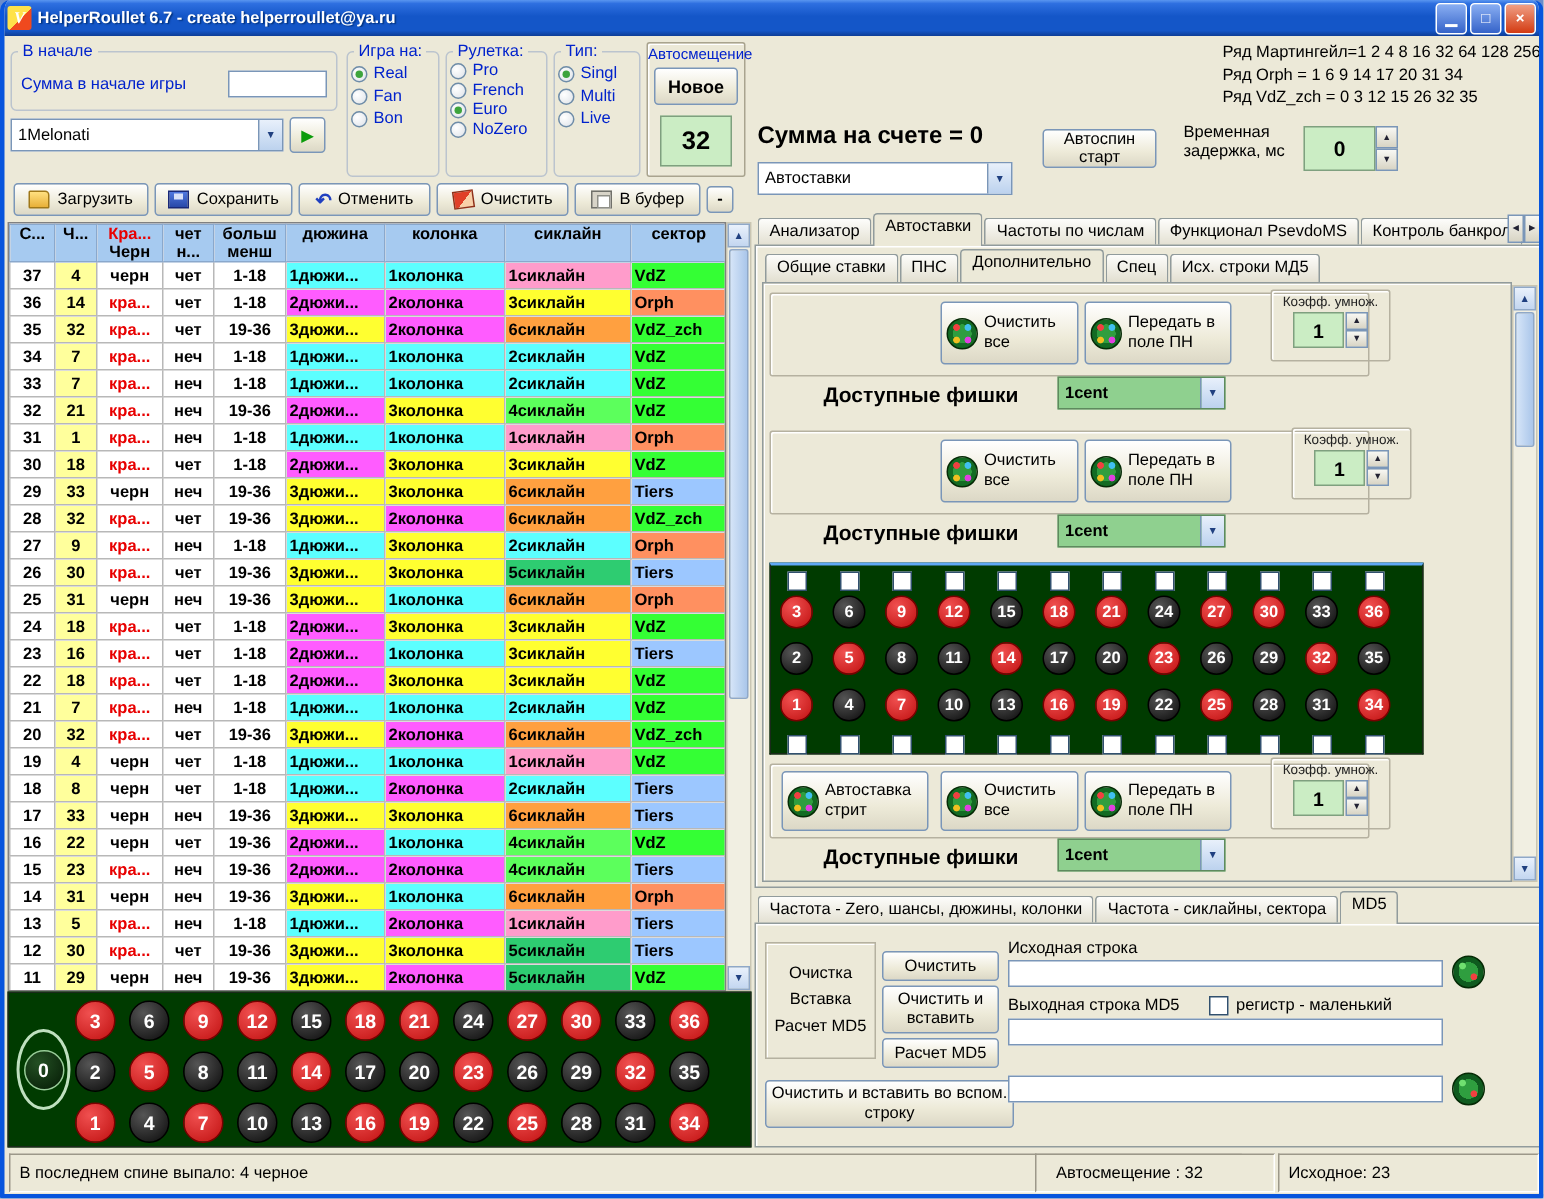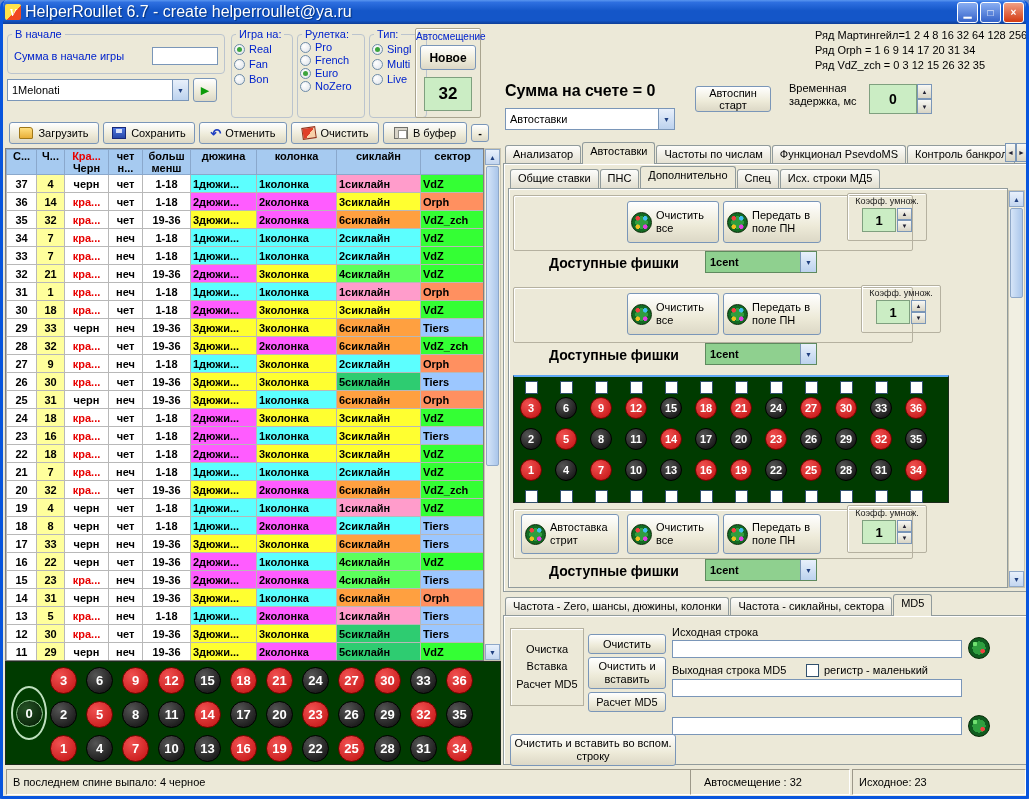--- a/index.html
+++ b/index.html
@@ -2,21 +2,21 @@
 <html><head>
 <meta charset="utf-8">
 <style>
 *{margin:0;padding:0;box-sizing:border-box}
 html,body{width:1029px;height:799px;overflow:hidden}
 body{font-family:"Liberation Sans",sans-serif;background:#6A8CCB}
 .window{position:relative;width:1029px;height:799px;background:#ECE9D8;border:3px solid #0855DD;border-top:none;border-radius:7px 7px 2px 2px;overflow:hidden}
 
 .titlebar{position:absolute;left:-3px;top:0;width:1029px;height:24px;background:linear-gradient(180deg,#5A96F0 0%,#2E6FE0 10%,#1456C8 45%,#1456C8 85%,#0E3D96 100%);border-radius:6px 6px 0 0;display:flex;align-items:center;padding:0 5px;color:#fff}
 .app-icon{width:16px;height:16px;margin-right:4px;border-radius:2px;background:linear-gradient(135deg,#FFE24A 0 55%,#F0491E 55%);color:#fff;font:italic bold 11px/16px "Liberation Serif",serif;text-align:center}
-.title-text{font-size:16px;font-weight:normal;text-shadow:1px 1px 1px #00307A;flex:1;white-space:nowrap;overflow:hidden}
+.title-text{font-size:11px;font-weight:bold;text-shadow:1px 1px 1px #00307A;flex:1;white-space:nowrap;overflow:hidden}
 .win-btns{display:flex;gap:2px}
 .wb{width:21px;height:21px;border-radius:3px;border:1px solid #fff;color:#fff;font-size:10px;font-weight:bold;display:flex;align-items:center;justify-content:center;background:linear-gradient(180deg,#89AEF2,#3563C9);cursor:default}
 .wb.close{background:linear-gradient(180deg,#F0A086,#D33B12)}
 
 .btn{border:1px solid #7A96B8;border-radius:3px;background:linear-gradient(180deg,#FFFFFF,#EDEAD8 60%,#DCD8C6);font:11px "Liberation Sans",sans-serif;color:#000;display:flex;align-items:center;justify-content:center;cursor:default}
 .field{background:#fff;border:1px solid #7A96B8;font:11px "Liberation Sans",sans-serif;padding:0 3px;display:flex;align-items:center}
 .combo{background:#fff;border:1px solid #7A96B8;display:flex;align-items:center;font:11px "Liberation Sans",sans-serif}
 .combo .txt{flex:1;padding:0 4px;overflow:hidden;white-space:nowrap}
 .combo .arrow{width:16px;align-self:stretch;background:linear-gradient(180deg,#E8F0FB,#BCD2EE);border-left:1px solid #7A96B8;display:flex;align-items:center;justify-content:center;font-size:7px;color:#204080}
 .combo.green{background:#8FD08F;border-color:#5E8A5E;font-weight:bold}
@@ -186,21 +186,21 @@
           <span class="radio"></span>
           <span class="blue-lbl">Multi</span>
         </div>
         <div class="radio-item">
           <span class="radio"></span>
           <span class="blue-lbl">Live</span>
         </div>
       </div>
   </fieldset>
 
-  <div class="abs etched" style="left:412px;top:28px;width:66px;height:90px">
+  <div class="abs etched" style="left:428px;top:28px;width:66px;height:90px">
     <div class="blue-lbl" style="font-size:10px;text-align:center;margin-top:2px">Автосмещение</div>
     <button class="btn abs" style="left:4px;top:16px;width:56px;height:25px;font-weight:bold;font-size:12px">Новое</button>
     <div class="green-val abs" style="left:8px;top:48px;width:48px;height:34px;font-size:17px">32</div>
   </div>
 
   <button class="btn toolbar-btn" style="left:6px;top:122px;width:90px">
       <span class="ic ic-open"></span>
       <span>Загрузить</span>
     </button>
   <button class="btn toolbar-btn" style="left:100px;top:122px;width:92px">
@@ -845,21 +845,21 @@
     <div class="md5-lblbox" style="left:6px;top:12px;width:74px;height:78px">
         <div>
           <div>Очистка</div>
           <div>Вставка</div>
           <div>Расчет MD5</div>
         </div>
       </div>
     <button class="btn abs" style="left:84px;top:18px;width:78px;height:20px">Очистить</button>
     <button class="btn abs" style="left:84px;top:41px;width:78px;height:32px;white-space:normal;line-height:1.2">Очистить и вставить</button>
     <button class="btn abs" style="left:84px;top:76px;width:78px;height:20px">Расчет MD5</button>
-    <button class="btn abs" style="left:6px;top:118px;width:166px;height:32px;white-space:normal;line-height:1.2">Очистить и  вставить во вспом. строку</button>
+    <button class="btn abs" style="left:6px;top:104px;width:166px;height:32px;white-space:normal;line-height:1.2">Очистить и  вставить во вспом. строку</button>
 
     <span class="small-lbl" style="left:168px;top:10px">Исходная строка</span>
     <span class="field abs" style="left:168px;top:24px;width:290px;height:18px"></span>
     <span class="chipbtn" style="left:464px;top:21px"></span>
 
     <span class="small-lbl" style="left:168px;top:48px">Выходная строка MD5</span>
     <span class="checkbox abs" style="left:302px;top:48px"></span>
     <span class="small-lbl" style="left:320px;top:48px">регистр  - маленький</span>
     <span class="field abs" style="left:168px;top:63px;width:290px;height:18px"></span>
 

